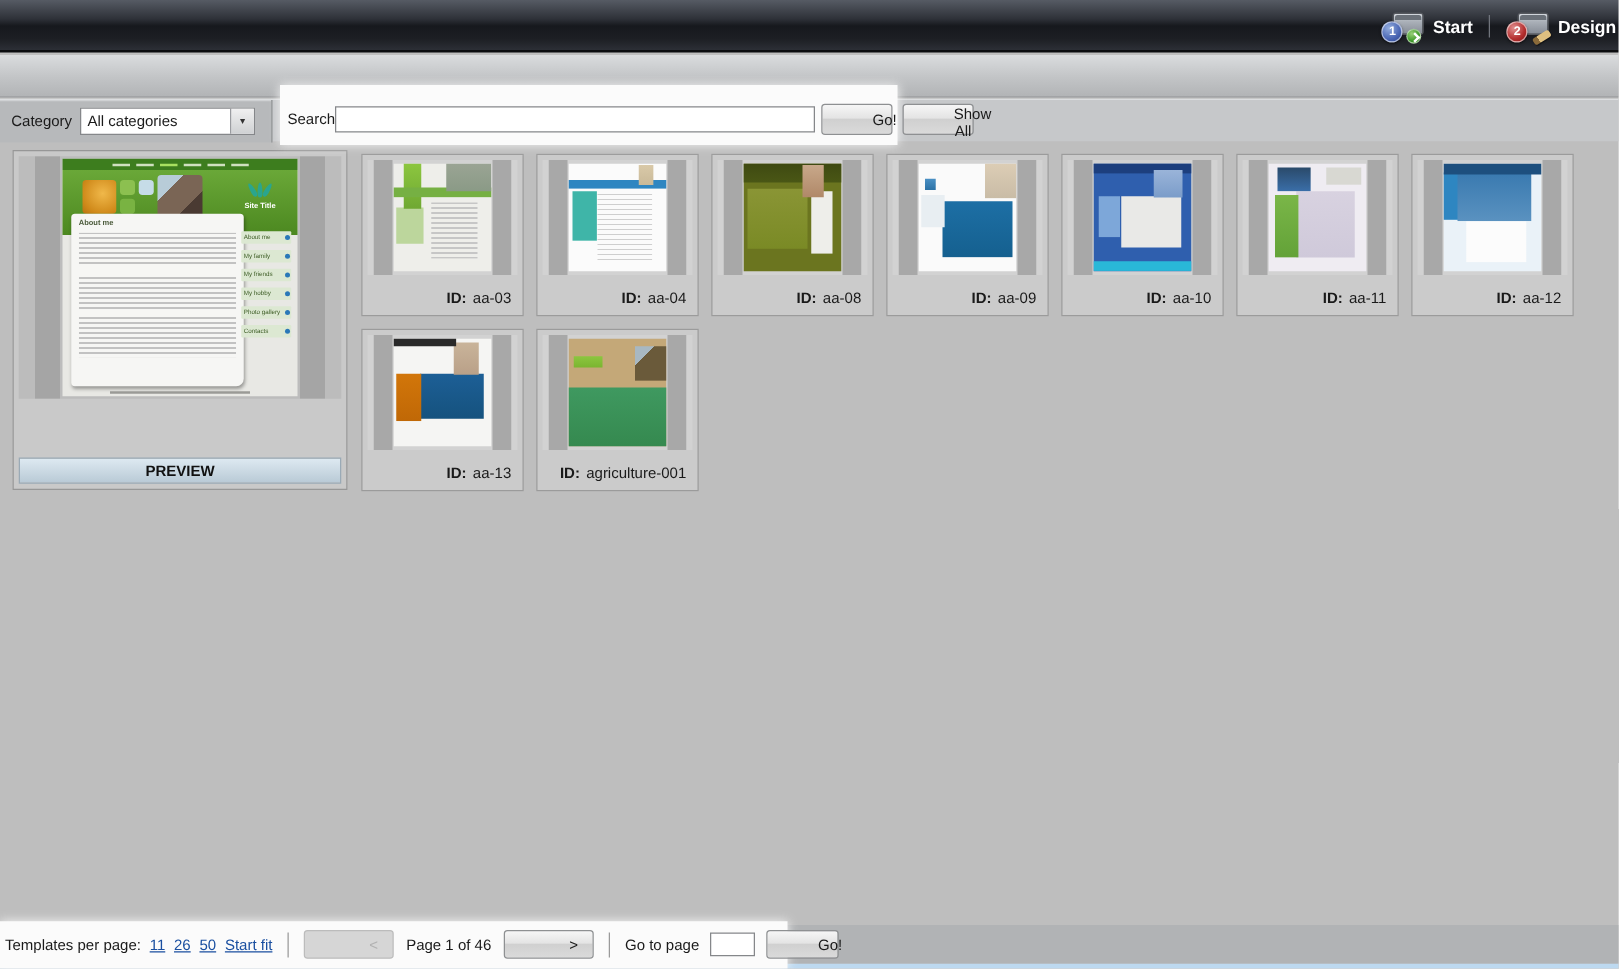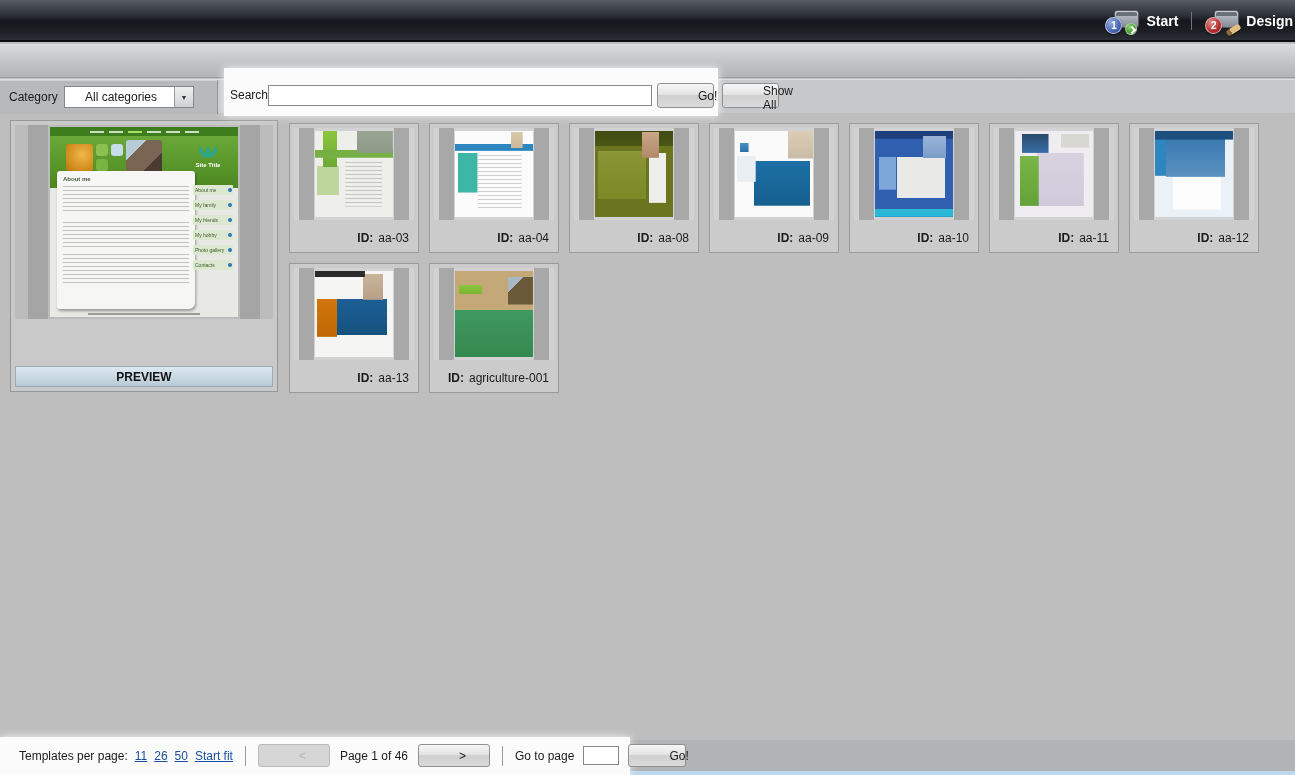--- a/index.html
+++ b/index.html
@@ -57,33 +57,33 @@
   .person-icon { position:absolute; right:5px; top:6px; width:22px; height:23px; cursor:pointer; }
   .person-icon .hair { position:absolute; left:4px; top:0; width:14px; height:9px; border-radius:7px 7px 3px 3px; background:#d8b85c; }
   .person-icon .face { position:absolute; left:6px; top:3px; width:10px; height:9px; border-radius:50%; background:#ecc9a2; }
   .person-icon .body { position:absolute; left:2px; bottom:0; width:18px; height:9px; border-radius:8px 8px 2px 2px; background:#2e9aaa; }
 
   
   .filterbar { position:absolute; left:0; top:79px; width:100%; height:34px; background:#c6c8ca; border-top:1px solid #dcdee0; z-index:1; }
   .category-panel { position:absolute; left:0; top:0; width:218px; height:34px; background:#b7b9bb;
     border-right:1px solid #8f9193; box-shadow:inset 0 1px 0 #cfd1d3; display:flex; align-items:center; }
   .category-label { margin-left:9px; }
-  .select { position:absolute; left:64px; top:6px; width:130px; height:22px; background:#fff;
-    border:1px solid #85878a; display:flex; align-items:center; cursor:pointer;padding-left:15px; }
+  .select { position:absolute; left:64px; top:6px; width:140px; height:22px; background:#fff;
+    border:1px solid #85878a; display:flex; align-items:center; cursor:pointer; }
   .select-value { flex:1; padding-left:5px; }
   .select-btn { width:19px; height:100%; border-left:1px solid #9a9ca0;
     background:linear-gradient(#f0f0f0,#cfd1d3); display:flex; align-items:center; justify-content:center;
     font-size:7px; color:#333; }
   .search-highlight { position:absolute; left:224px; top:68px; width:494px; height:48px; background:#fbfbfb;
     box-shadow:0 0 8px rgba(250,250,250,.9); z-index:2; }
   .filter-controls { position:absolute; left:0; top:79px; width:100%; height:34px; z-index:3; }
   .search-label { position:absolute; left:230px; top:9px; }
   .search-input { position:absolute; left:268px; top:6px; width:384px; height:21px; border:1px solid #85878a; background:#fff; padding:0 4px; font-size:12px; }
   .win-btn { border:1px solid #8e9092; border-radius:3px; background:linear-gradient(#f6f6f6 0%, #e4e4e4 45%, #d0d0d0 50%, #dadada 100%);
-    font-size:12px; color:#1a1a1a; text-align:left; cursor:pointer; font-family:"Liberation Sans",sans-serif;padding-left:40px; }
+    font-size:12px; color:#1a1a1a; text-align:center; cursor:pointer; font-family:"Liberation Sans",sans-serif;padding-left:40px; }
   .go-btn { position:absolute; left:657px; top:4px; width:57px; height:25px; }
   .showall-btn { position:absolute; left:722px; top:4px; width:57px; height:25px; }
 
   
   .featured-card { position:absolute; left:10px; top:120px; width:268px; height:272px; background:#c9c9c9; border:1px solid #979797; }
   .featured-image { position:absolute; left:4px; top:4px; right:4px; height:194px; background:#bcbcbc; overflow:hidden; }
   .featured-image .bar-l, .featured-image .bar-r { position:absolute; top:0; bottom:0; width:20px; background:#a5a5a5; }
   .featured-image .bar-l { left:13px; } .featured-image .bar-r { right:13px; }
   .fsite { position:absolute; left:35px; right:35px; top:2px; bottom:2px; background:#e8e8e4; }
   .fsite .fnav { position:absolute; left:0; top:0; width:100%; height:9px; background:#3d7d1e;
@@ -188,21 +188,21 @@
     linear-gradient(#8cc63f,#7ab430), linear-gradient(135deg,#a8b8c2 0 30%, #6a5a3a 30%), linear-gradient(#3f9960,#35894f);
     background-position:8% 18%, 100% 10%, 0 100%;
     background-size:30% 11%, 32% 32%, 100% 55%; }
 
   
   .bottombar { position:absolute; left:0; bottom:4px; width:100%; height:31px; background:#b1b3b5; z-index:1; }
   .blue-strip { position:absolute; left:0; bottom:0; width:100%; height:4px; background:#bdd9f0; z-index:1; }
   .bottom-highlight { position:absolute; left:0; bottom:0; width:630px; height:38px; background:#fbfbfb;
     box-shadow:0 0 8px rgba(250,250,250,.9); z-index:2; }
   .pagination { position:absolute; left:0; bottom:4px; height:31px; display:flex; align-items:center; z-index:3; font-size:12px; }
-  .pagination .lbl { margin-left:19px; }
+  .pagination .lbl { margin-left:4px; }
   .pglink { color:#1a4fa0; text-decoration:underline; margin-left:7px; cursor:pointer; }
   .pg-sep { width:1px; height:20px; background:#9a9a9a; margin:0 12px; }
   .pg-btn { width:72px; height:23px; }
   .pg-btn.disabled { background:#d6d6d6; color:#b2b2b2; border-color:#bcbcbc; cursor:default; }
   .page-text { margin:0 10px; }
   .goto-label { margin-right:9px; }
   .goto-input { width:36px; height:19px; border:1px solid #85878a; background:#fff; padding:0 3px; font-size:12px; }
   .goto-go { width:58px; height:23px; margin-left:9px; }
 </style>
 </head>

